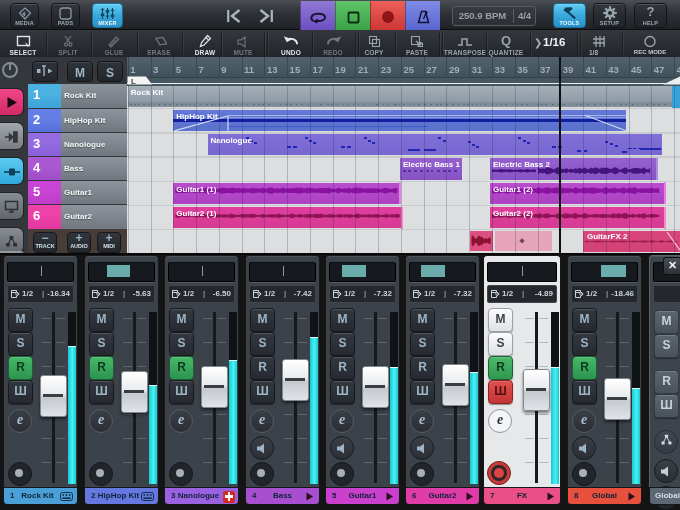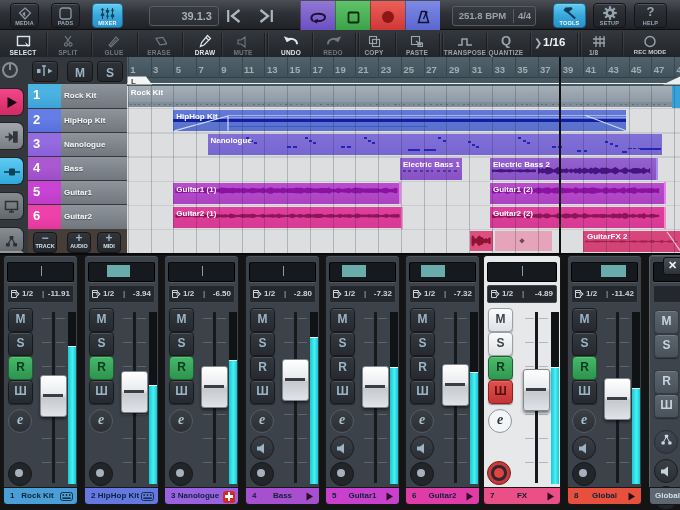--- a/index.html
+++ b/index.html
@@ -30,21 +30,20 @@
             <rect x="0.8" y="6.5" width="3.4" height="2.6"></rect>
             <rect x="5.8" y="3" width="3.4" height="2.6"></rect>
             <rect x="10.8" y="7.5" width="3.4" height="2.6"></rect>
             <rect x="0.8" y="2.2" width="3.4" height="1"></rect>
             <rect x="5.8" y="8.6" width="3.4" height="1"></rect>
             <rect x="10.8" y="2.8" width="3.4" height="1"></rect>
           </g>
         </svg></div>
       <div style="position:absolute;left:0;right:0;bottom:1px;text-align:center;font-size:5.5px;font-weight:bold;color:#f2f8fb;letter-spacing:0.2px;">MIXER</div>
     </div>
-    <div style="position:absolute;left:149px;top:6px;width:70px;height:20px;background:linear-gradient(#383c42,#2b2e33);border:1px solid #585c62;border-radius:3px;box-sizing:border-box;color:#a6aeb6;font-size:11px;font-weight:bold;text-align:right;line-height:18px;padding-right:6px;">39.1.3</div>
     <svg width="16" height="14" viewBox="0 0 16 14" style="position:absolute;left:226px;top:9px;">
       <path d="M2.2 1 V13" stroke="#aab6be" stroke-width="2.2"></path>
       <path d="M13.5 1 L6 7 L13.5 13" stroke="#aab6be" stroke-width="2.4" fill="none"></path>
     </svg>
     <svg width="16" height="14" viewBox="0 0 16 14" style="position:absolute;left:258px;top:9px;">
       <path d="M13.8 1 V13" stroke="#aab6be" stroke-width="2.2"></path>
       <path d="M2.5 1 L10 7 L2.5 13" stroke="#aab6be" stroke-width="2.4" fill="none"></path>
     </svg>
     <div style="position:absolute;left:300px;top:1px;width:35px;height:31px;background:linear-gradient(#9078d4,#6a4cc0);border-left:1px solid rgba(0,0,0,0.35);box-sizing:border-box;">
       <div style="position:absolute;left:0;right:0;top:9px;text-align:center;"><svg width="20" height="14" viewBox="0 0 20 14">
@@ -63,21 +62,21 @@
         </svg></div>
     </div>
     <div style="position:absolute;left:405px;top:1px;width:35px;height:31px;background:linear-gradient(#7e8ae4,#5864d0);border-left:1px solid rgba(0,0,0,0.35);box-sizing:border-box;">
       <div style="position:absolute;left:0;right:0;top:9px;text-align:center;"><svg width="13" height="14" viewBox="0 0 13 14">
           <path d="M4.5 1.5 h4 L11.5 12.5 h-10 Z" fill="none" stroke="#101430" stroke-width="1.5"></path>
           <path d="M6.5 9 L9 3" stroke="#101430" stroke-width="1.3"></path>
           <circle cx="9.3" cy="2.6" r="1.3" fill="#101430"></circle>
         </svg></div>
     </div>
     <div style="position:absolute;left:452px;top:6px;width:84px;height:20px;background:linear-gradient(#383c42,#2b2e33);border:1px solid #585c62;border-radius:3px;box-sizing:border-box;"></div>
-    <div style="position:absolute;left:452px;top:6px;width:61px;height:20px;color:#99a1a9;font-size:9.5px;font-weight:bold;text-align:center;line-height:19px;">251.8 BPM</div>
+    <div style="position:absolute;left:452px;top:6px;width:61px;height:20px;color:#99a1a9;font-size:9.5px;font-weight:bold;text-align:center;line-height:19px;">250.9 BPM</div>
     <div style="position:absolute;left:513px;top:9px;width:1px;height:14px;background:#585c62;"></div>
     <div style="position:absolute;left:513px;top:6px;width:23px;height:20px;color:#99a1a9;font-size:9.5px;font-weight:bold;text-align:center;line-height:19px;">4/4</div>
     <div style="position:absolute;left:553px;top:3px;width:33px;height:25px;background:linear-gradient(#62ccf2,#38a8dc 50%,#2892c8);border:1px solid #1a6e96;border-radius:4px;box-sizing:border-box;box-shadow:inset 0 1px 0 rgba(255,255,255,0.15);">
       <div style="position:absolute;left:0;right:0;top:2px;height:13px;text-align:center;"><svg width="16" height="14" viewBox="0 0 16 14">
           <path d="M4.6 4.8 L13.2 12.6" stroke="#0e3c52" stroke-width="2" fill="none"></path>
           <path d="M1.4 4.2 L3.4 1.6 L9.8 1.2 L10.6 3 L6.4 6.2 L4.6 6.4 Z" fill="#0e3c52"></path>
         </svg></div>
       <div style="position:absolute;left:0;right:0;bottom:1px;text-align:center;font-size:5.5px;font-weight:bold;color:#f2f8fb;letter-spacing:0.2px;">TOOLS</div>
     </div>
     <div style="position:absolute;left:593px;top:3px;width:33px;height:25px;background:linear-gradient(#33373d 0%,#26292e 55%,#202329);border:1px solid #131518;border-radius:4px;box-sizing:border-box;box-shadow:inset 0 1px 0 rgba(255,255,255,0.15);">
@@ -615,21 +614,21 @@
       <div style="position:absolute;left:3px;top:6px;right:3px;height:18px;background:#16191d;border:1px solid #000;border-top-color:#0a0c0e;box-shadow:0 1px 0 rgba(255,255,255,0.12);border-radius:2px;">
         <div style="position:absolute;left:50%;top:3px;width:1px;height:10px;background:#8f99a3;"></div>
       </div>
       <div style="position:absolute;left:3px;top:29px;right:3px;height:16px;background:#24282d;border:1px solid #41464c;border-radius:2px;color:#ccd4db;font-size:8px;font-weight:bold;line-height:14px;">
         <svg width="9" height="8" viewBox="0 0 9 8" style="position:absolute;left:3px;top:4px">
           <path d="M0.5 0.5 h5 v2 h-5 Z M0.5 0.5 v7 h5 v-2" stroke="#ccd4db" fill="none"></path>
           <path d="M4 4 h4 M6 2 l2.2 2 L6 6" stroke="#ccd4db" fill="none"></path>
         </svg>
         <span style="position:absolute;left:14px;top:1px;">1/2</span>
         <span style="position:absolute;left:34px;top:1px;color:#8a9298">|</span>
-        <span style="position:absolute;right:3px;top:1px;">-11.91</span>
+        <span style="position:absolute;right:3px;top:1px;">-16.34</span>
       </div>
       <div style="position:absolute;left:4px;top:52px;width:23px;height:22px;background:linear-gradient(#33383f,#262a30);border:1px solid #17191d;border-radius:4px;box-shadow:0 1px 1px rgba(0,0,0,0.4), inset 0 1px 0 rgba(255,255,255,0.15);font-size:12px;font-weight:bold;text-align:center;line-height:21px;font-family:'Liberation Sans',sans-serif;"><span style="color:#9db4c6">M</span></div>
       <div style="position:absolute;left:4px;top:76px;width:23px;height:22px;background:linear-gradient(#33383f,#262a30);border:1px solid #17191d;border-radius:4px;box-shadow:0 1px 1px rgba(0,0,0,0.4), inset 0 1px 0 rgba(255,255,255,0.15);font-size:12px;font-weight:bold;text-align:center;line-height:21px;font-family:'Liberation Sans',sans-serif;"><span style="color:#9db4c6">S</span></div>
       <div style="position:absolute;left:4px;top:100px;width:23px;height:22px;background:linear-gradient(#46b868,#2d944e);border:1px solid #1d6034;border-radius:4px;box-shadow:0 1px 1px rgba(0,0,0,0.4), inset 0 1px 0 rgba(255,255,255,0.15);font-size:12px;font-weight:bold;text-align:center;line-height:21px;font-family:'Liberation Sans',sans-serif;"><span style="color:#0c3a20">R</span></div>
       <div style="position:absolute;left:4px;top:124px;width:23px;height:22px;background:linear-gradient(#33383f,#262a30);border:1px solid #17191d;border-radius:4px;box-shadow:0 1px 1px rgba(0,0,0,0.4), inset 0 1px 0 rgba(255,255,255,0.15);font-size:12px;font-weight:bold;text-align:center;line-height:21px;font-family:'Liberation Sans',sans-serif;"><span style="color:#9db4c6;font-size:12.5px;">Ш</span></div>
       <div style="position:absolute;left:4px;top:153px;width:22px;height:22px;border-radius:50%;background:linear-gradient(#3a3f46,#2b2f35);border:1px solid #565c63;color:#a9bfcf;font-family:'Liberation Serif',serif;font-style:italic;font-size:14px;font-weight:bold;text-align:center;line-height:20px;">e</div>
       <div style="position:absolute;left:4px;top:206px;width:22px;height:22px;border-radius:50%;background:#22262b;border:1px solid #15181b;"></div>
       <div style="position:absolute;left:11px;top:213px;width:8px;height:8px;border-radius:50%;background:#a7b1bb;"></div>
       <div style="position:absolute;left:48px;top:56px;width:2.5px;height:171px;background:#17191c;"></div>
       <div style="position:absolute;left:38px;top:62px;width:9px;height:1px;background:#5d646b;"></div>
@@ -667,21 +666,21 @@
       <div style="position:absolute;left:3px;top:6px;right:3px;height:18px;background:#16191d;border:1px solid #000;border-top-color:#0a0c0e;box-shadow:0 1px 0 rgba(255,255,255,0.12);border-radius:2px;">
         <div style="position:absolute;left:18px;top:2px;width:23px;height:12px;background:#6aacac;"></div>
       </div>
       <div style="position:absolute;left:3px;top:29px;right:3px;height:16px;background:#24282d;border:1px solid #41464c;border-radius:2px;color:#ccd4db;font-size:8px;font-weight:bold;line-height:14px;">
         <svg width="9" height="8" viewBox="0 0 9 8" style="position:absolute;left:3px;top:4px">
           <path d="M0.5 0.5 h5 v2 h-5 Z M0.5 0.5 v7 h5 v-2" stroke="#ccd4db" fill="none"></path>
           <path d="M4 4 h4 M6 2 l2.2 2 L6 6" stroke="#ccd4db" fill="none"></path>
         </svg>
         <span style="position:absolute;left:14px;top:1px;">1/2</span>
         <span style="position:absolute;left:34px;top:1px;color:#8a9298">|</span>
-        <span style="position:absolute;right:3px;top:1px;">-3.94</span>
+        <span style="position:absolute;right:3px;top:1px;">-5.63</span>
       </div>
       <div style="position:absolute;left:4px;top:52px;width:23px;height:22px;background:linear-gradient(#33383f,#262a30);border:1px solid #17191d;border-radius:4px;box-shadow:0 1px 1px rgba(0,0,0,0.4), inset 0 1px 0 rgba(255,255,255,0.15);font-size:12px;font-weight:bold;text-align:center;line-height:21px;font-family:'Liberation Sans',sans-serif;"><span style="color:#9db4c6">M</span></div>
       <div style="position:absolute;left:4px;top:76px;width:23px;height:22px;background:linear-gradient(#33383f,#262a30);border:1px solid #17191d;border-radius:4px;box-shadow:0 1px 1px rgba(0,0,0,0.4), inset 0 1px 0 rgba(255,255,255,0.15);font-size:12px;font-weight:bold;text-align:center;line-height:21px;font-family:'Liberation Sans',sans-serif;"><span style="color:#9db4c6">S</span></div>
       <div style="position:absolute;left:4px;top:100px;width:23px;height:22px;background:linear-gradient(#46b868,#2d944e);border:1px solid #1d6034;border-radius:4px;box-shadow:0 1px 1px rgba(0,0,0,0.4), inset 0 1px 0 rgba(255,255,255,0.15);font-size:12px;font-weight:bold;text-align:center;line-height:21px;font-family:'Liberation Sans',sans-serif;"><span style="color:#0c3a20">R</span></div>
       <div style="position:absolute;left:4px;top:124px;width:23px;height:22px;background:linear-gradient(#33383f,#262a30);border:1px solid #17191d;border-radius:4px;box-shadow:0 1px 1px rgba(0,0,0,0.4), inset 0 1px 0 rgba(255,255,255,0.15);font-size:12px;font-weight:bold;text-align:center;line-height:21px;font-family:'Liberation Sans',sans-serif;"><span style="color:#9db4c6;font-size:12.5px;">Ш</span></div>
       <div style="position:absolute;left:4px;top:153px;width:22px;height:22px;border-radius:50%;background:linear-gradient(#3a3f46,#2b2f35);border:1px solid #565c63;color:#a9bfcf;font-family:'Liberation Serif',serif;font-style:italic;font-size:14px;font-weight:bold;text-align:center;line-height:20px;">e</div>
       <div style="position:absolute;left:4px;top:206px;width:22px;height:22px;border-radius:50%;background:#22262b;border:1px solid #15181b;"></div>
       <div style="position:absolute;left:11px;top:213px;width:8px;height:8px;border-radius:50%;background:#a7b1bb;"></div>
       <div style="position:absolute;left:48px;top:56px;width:2.5px;height:171px;background:#17191c;"></div>
       <div style="position:absolute;left:38px;top:62px;width:9px;height:1px;background:#5d646b;"></div>
@@ -768,21 +767,21 @@
       <div style="position:absolute;left:3px;top:6px;right:3px;height:18px;background:#16191d;border:1px solid #000;border-top-color:#0a0c0e;box-shadow:0 1px 0 rgba(255,255,255,0.12);border-radius:2px;">
         <div style="position:absolute;left:50%;top:3px;width:1px;height:10px;background:#8f99a3;"></div>
       </div>
       <div style="position:absolute;left:3px;top:29px;right:3px;height:16px;background:#24282d;border:1px solid #41464c;border-radius:2px;color:#ccd4db;font-size:8px;font-weight:bold;line-height:14px;">
         <svg width="9" height="8" viewBox="0 0 9 8" style="position:absolute;left:3px;top:4px">
           <path d="M0.5 0.5 h5 v2 h-5 Z M0.5 0.5 v7 h5 v-2" stroke="#ccd4db" fill="none"></path>
           <path d="M4 4 h4 M6 2 l2.2 2 L6 6" stroke="#ccd4db" fill="none"></path>
         </svg>
         <span style="position:absolute;left:14px;top:1px;">1/2</span>
         <span style="position:absolute;left:34px;top:1px;color:#8a9298">|</span>
-        <span style="position:absolute;right:3px;top:1px;">-2.80</span>
+        <span style="position:absolute;right:3px;top:1px;">-7.42</span>
       </div>
       <div style="position:absolute;left:4px;top:52px;width:23px;height:22px;background:linear-gradient(#33383f,#262a30);border:1px solid #17191d;border-radius:4px;box-shadow:0 1px 1px rgba(0,0,0,0.4), inset 0 1px 0 rgba(255,255,255,0.15);font-size:12px;font-weight:bold;text-align:center;line-height:21px;font-family:'Liberation Sans',sans-serif;"><span style="color:#9db4c6">M</span></div>
       <div style="position:absolute;left:4px;top:76px;width:23px;height:22px;background:linear-gradient(#33383f,#262a30);border:1px solid #17191d;border-radius:4px;box-shadow:0 1px 1px rgba(0,0,0,0.4), inset 0 1px 0 rgba(255,255,255,0.15);font-size:12px;font-weight:bold;text-align:center;line-height:21px;font-family:'Liberation Sans',sans-serif;"><span style="color:#9db4c6">S</span></div>
       <div style="position:absolute;left:4px;top:100px;width:23px;height:22px;background:linear-gradient(#33383f,#262a30);border:1px solid #17191d;border-radius:4px;box-shadow:0 1px 1px rgba(0,0,0,0.4), inset 0 1px 0 rgba(255,255,255,0.15);font-size:12px;font-weight:bold;text-align:center;line-height:21px;font-family:'Liberation Sans',sans-serif;"><span style="color:#9db4c6">R</span></div>
       <div style="position:absolute;left:4px;top:124px;width:23px;height:22px;background:linear-gradient(#33383f,#262a30);border:1px solid #17191d;border-radius:4px;box-shadow:0 1px 1px rgba(0,0,0,0.4), inset 0 1px 0 rgba(255,255,255,0.15);font-size:12px;font-weight:bold;text-align:center;line-height:21px;font-family:'Liberation Sans',sans-serif;"><span style="color:#9db4c6;font-size:12.5px;">Ш</span></div>
       <div style="position:absolute;left:4px;top:153px;width:22px;height:22px;border-radius:50%;background:linear-gradient(#3a3f46,#2b2f35);border:1px solid #565c63;color:#a9bfcf;font-family:'Liberation Serif',serif;font-style:italic;font-size:14px;font-weight:bold;text-align:center;line-height:20px;">e</div>
       <div style="position:absolute;left:4px;top:180px;width:22px;height:22px;border-radius:50%;background:linear-gradient(#3a3f46,#2b2f35);border:1px solid #191c20;text-align:center;line-height:24px;"><svg width="12" height="11" viewBox="0 0 12 11">
           <path d="M1 3.5 h3 l4 -3 v10 l-4 -3 h-3 Z" fill="#9db4c6"></path>
         </svg></div>
       <div style="position:absolute;left:4px;top:206px;width:22px;height:22px;border-radius:50%;background:#22262b;border:1px solid #15181b;"></div>
@@ -970,21 +969,21 @@
       <div style="position:absolute;left:3px;top:6px;right:3px;height:18px;background:#16191d;border:1px solid #000;border-top-color:#0a0c0e;box-shadow:0 1px 0 rgba(255,255,255,0.12);border-radius:2px;">
         <div style="position:absolute;left:29px;top:2px;width:25px;height:12px;background:#6aacac;"></div>
       </div>
       <div style="position:absolute;left:3px;top:29px;right:3px;height:16px;background:#24282d;border:1px solid #41464c;border-radius:2px;color:#ccd4db;font-size:8px;font-weight:bold;line-height:14px;">
         <svg width="9" height="8" viewBox="0 0 9 8" style="position:absolute;left:3px;top:4px">
           <path d="M0.5 0.5 h5 v2 h-5 Z M0.5 0.5 v7 h5 v-2" stroke="#ccd4db" fill="none"></path>
           <path d="M4 4 h4 M6 2 l2.2 2 L6 6" stroke="#ccd4db" fill="none"></path>
         </svg>
         <span style="position:absolute;left:14px;top:1px;">1/2</span>
         <span style="position:absolute;left:34px;top:1px;color:#8a9298">|</span>
-        <span style="position:absolute;right:3px;top:1px;">-11.42</span>
+        <span style="position:absolute;right:3px;top:1px;">-18.46</span>
       </div>
       <div style="position:absolute;left:4px;top:52px;width:23px;height:22px;background:linear-gradient(#33383f,#262a30);border:1px solid #17191d;border-radius:4px;box-shadow:0 1px 1px rgba(0,0,0,0.4), inset 0 1px 0 rgba(255,255,255,0.15);font-size:12px;font-weight:bold;text-align:center;line-height:21px;font-family:'Liberation Sans',sans-serif;"><span style="color:#9db4c6">M</span></div>
       <div style="position:absolute;left:4px;top:76px;width:23px;height:22px;background:linear-gradient(#33383f,#262a30);border:1px solid #17191d;border-radius:4px;box-shadow:0 1px 1px rgba(0,0,0,0.4), inset 0 1px 0 rgba(255,255,255,0.15);font-size:12px;font-weight:bold;text-align:center;line-height:21px;font-family:'Liberation Sans',sans-serif;"><span style="color:#9db4c6">S</span></div>
       <div style="position:absolute;left:4px;top:100px;width:23px;height:22px;background:linear-gradient(#46b868,#2d944e);border:1px solid #1d6034;border-radius:4px;box-shadow:0 1px 1px rgba(0,0,0,0.4), inset 0 1px 0 rgba(255,255,255,0.15);font-size:12px;font-weight:bold;text-align:center;line-height:21px;font-family:'Liberation Sans',sans-serif;"><span style="color:#0c3a20">R</span></div>
       <div style="position:absolute;left:4px;top:124px;width:23px;height:22px;background:linear-gradient(#33383f,#262a30);border:1px solid #17191d;border-radius:4px;box-shadow:0 1px 1px rgba(0,0,0,0.4), inset 0 1px 0 rgba(255,255,255,0.15);font-size:12px;font-weight:bold;text-align:center;line-height:21px;font-family:'Liberation Sans',sans-serif;"><span style="color:#9db4c6;font-size:12.5px;">Ш</span></div>
       <div style="position:absolute;left:4px;top:153px;width:22px;height:22px;border-radius:50%;background:linear-gradient(#3a3f46,#2b2f35);border:1px solid #565c63;color:#a9bfcf;font-family:'Liberation Serif',serif;font-style:italic;font-size:14px;font-weight:bold;text-align:center;line-height:20px;">e</div>
       <div style="position:absolute;left:4px;top:180px;width:22px;height:22px;border-radius:50%;background:linear-gradient(#3a3f46,#2b2f35);border:1px solid #191c20;text-align:center;line-height:24px;"><svg width="12" height="11" viewBox="0 0 12 11">
           <path d="M1 3.5 h3 l4 -3 v10 l-4 -3 h-3 Z" fill="#9db4c6"></path>
         </svg></div>
       <div style="position:absolute;left:4px;top:206px;width:22px;height:22px;border-radius:50%;background:#22262b;border:1px solid #15181b;"></div>

